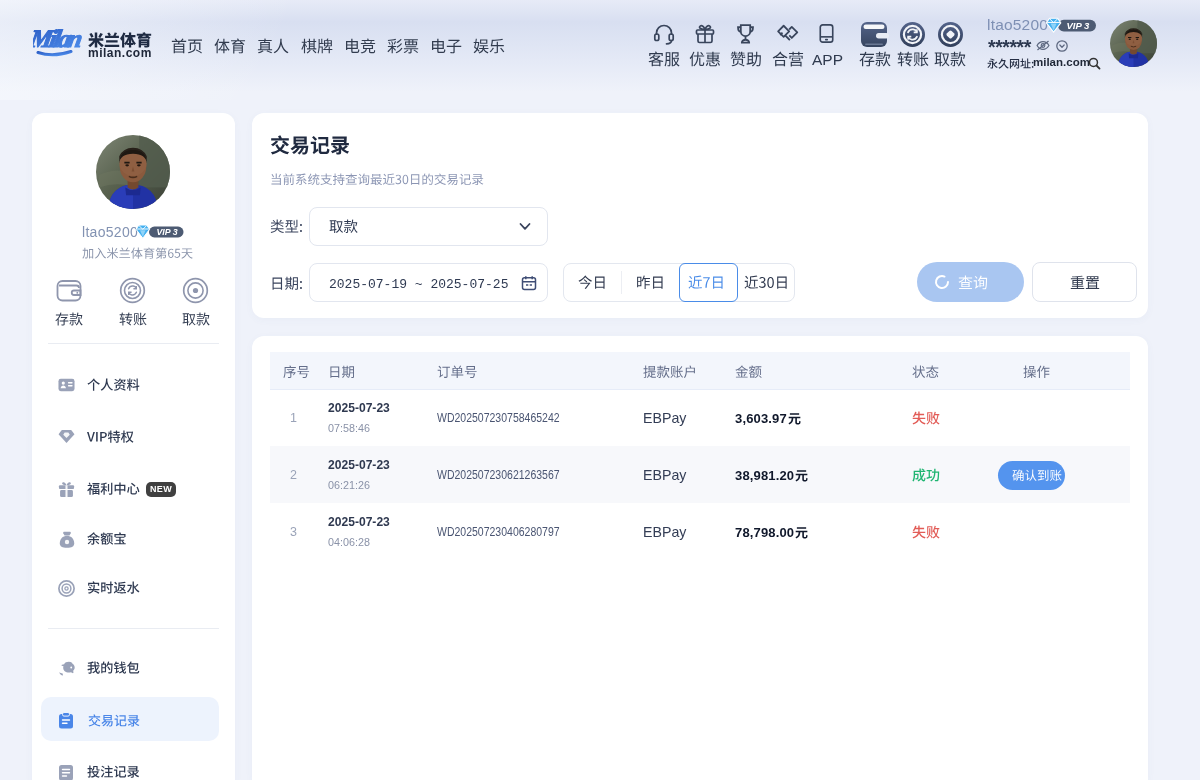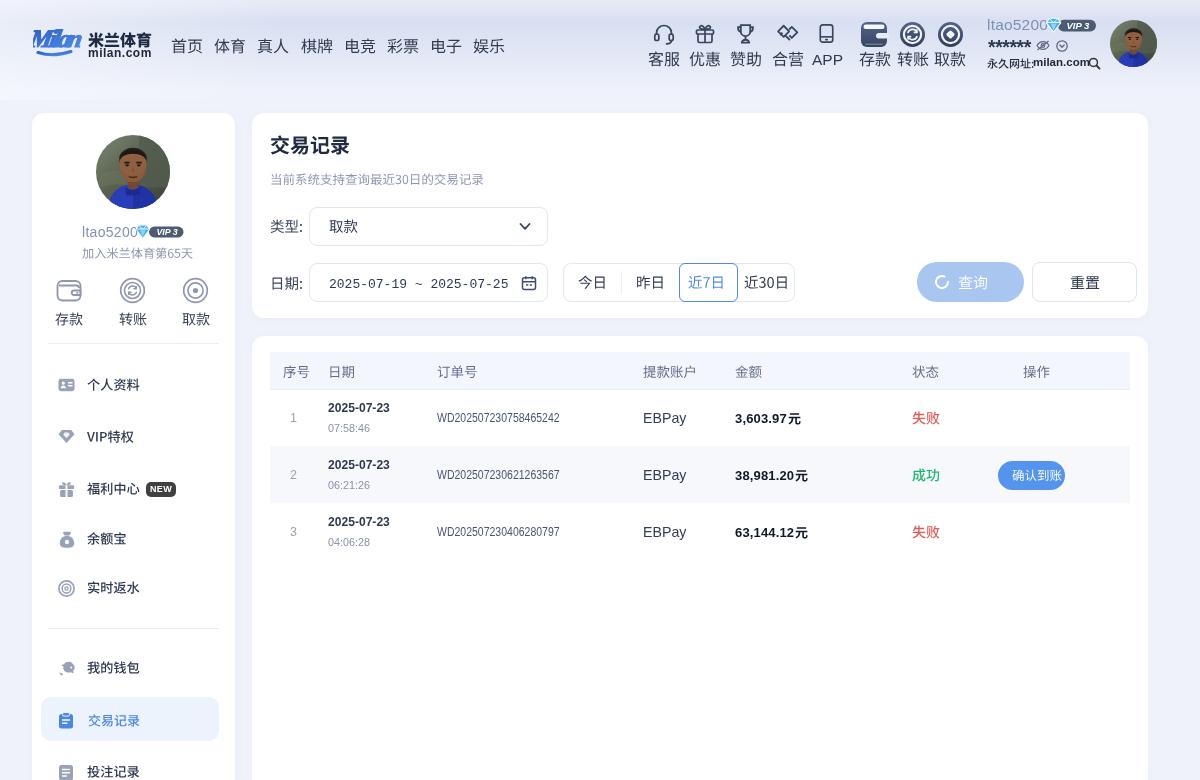--- a/index.html
+++ b/index.html
@@ -792,21 +792,21 @@
         <path transform="translate(2000,0)" d="M641 754V148H711V754ZM839 824V37C839 20 834 15 817 15C800 14 745 14 686 16C698 -4 710 -38 714 -59C787 -59 840 -57 871 -44C901 -32 912 -10 912 37V824ZM62 42 79 -30C211 -4 401 32 579 67L575 133L365 94V251H565V318H365V425H294V318H97V251H294V82ZM119 439C143 450 180 454 493 484C507 461 519 440 528 422L585 460C556 517 490 608 434 675L379 643C404 613 430 577 454 543L198 521C239 575 280 642 314 708H585V774H71V708H230C198 637 157 573 142 554C125 530 110 513 94 510C103 490 114 455 119 439Z"></path>
         <path transform="translate(3000,0)" d="M213 666V380C213 252 203 71 37 -29C51 -40 70 -62 78 -74C254 41 273 233 273 380V666ZM249 130C295 75 349 -1 372 -49L423 -8C398 37 342 110 296 164ZM85 793V177H144V731H338V180H398V793ZM841 796C791 696 706 599 617 537C634 524 660 496 672 482C761 552 853 661 911 774ZM500 -85C516 -72 545 -60 738 19C734 35 731 64 731 85L584 32V381H666C711 191 793 29 914 -58C926 -39 949 -13 965 0C854 72 776 217 735 381H945V451H584V820H513V451H424V381H513V42C513 2 487 -16 469 -24C481 -39 495 -68 500 -85Z"></path>
       </g>
     </svg>
   </div>
 <div style="position:absolute;left:290px;top:531.5px;transform:translateY(-50%);transform-origin:left center;font-family:'Liberation Sans',sans-serif;font-size:12.5px;font-weight:400;color:#9aa3b8;white-space:nowrap;line-height:1;">3</div>
 <div style="position:absolute;left:328px;top:522.0px;transform:translateY(-50%) scaleX(0.96);transform-origin:left center;font-family:'Liberation Sans',sans-serif;font-size:12.6px;font-weight:700;color:#2f3950;white-space:nowrap;line-height:1;">2025-07-23</div>
 <div style="position:absolute;left:328px;top:541.5px;transform:translateY(-50%) scaleX(0.93);transform-origin:left center;font-family:'Liberation Sans',sans-serif;font-size:11.6px;font-weight:400;color:#8a92a8;white-space:nowrap;line-height:1;">04:06:28</div>
 <div style="position:absolute;left:437px;top:531.5px;transform:translateY(-50%) scaleX(0.84);transform-origin:left center;font-family:'Liberation Sans',sans-serif;font-size:12.5px;font-weight:400;color:#4a5572;white-space:nowrap;line-height:1;">WD202507230406280797</div>
 <div style="position:absolute;left:643px;top:531.5px;transform:translateY(-50%);transform-origin:left center;font-family:'Liberation Sans',sans-serif;font-size:14.2px;font-weight:400;color:#333d55;white-space:nowrap;line-height:1;">EBPay</div>
-<div style="position:absolute;left:735px;top:531.5px;transform:translateY(-50%);transform-origin:left center;font-family:'Liberation Sans',sans-serif;font-size:13px;font-weight:700;color:#10182b;letter-spacing:0.15px;white-space:nowrap;line-height:1;">63,144.12</div>
+<div style="position:absolute;left:735px;top:531.5px;transform:translateY(-50%);transform-origin:left center;font-family:'Liberation Sans',sans-serif;font-size:13px;font-weight:700;color:#10182b;letter-spacing:0.15px;white-space:nowrap;line-height:1;">78,798.00</div>
 <div style="position:absolute;left:912px;top:524.5px;line-height:0;">
     <svg width="28.0" height="14.0" viewBox="0 -880 2000 1000" style="fill:#e25c57;overflow:visible">
       <g transform="scale(1,-1)">
         <path transform="translate(0,0)" d="M446 844V676H277C294 719 309 764 322 810L222 831C188 699 127 567 52 485C76 474 122 450 143 435C175 475 206 524 234 580H446V530C446 487 444 443 437 399H51V304H413C368 183 265 72 36 -1C57 -21 85 -61 96 -84C338 -5 452 118 504 254C583 81 710 -31 913 -84C927 -58 955 -17 976 4C779 46 651 150 581 304H949V399H538C543 443 545 487 545 530V580H864V676H545V844Z"></path>
         <path transform="translate(1000,0)" d="M227 651V380C227 253 214 78 35 -22C54 -37 80 -66 92 -84C283 35 310 227 310 379V651ZM289 122C330 65 383 -13 408 -60L477 -12C451 33 396 107 354 163ZM84 796V184H161V711H375V187H455V796ZM634 582H805C790 439 759 324 715 232C666 313 628 405 602 504C614 529 624 555 634 582ZM617 835C586 681 534 530 461 433C478 413 507 372 517 353C529 369 540 386 551 404C582 311 620 226 668 151C617 78 554 24 479 -15C497 -29 525 -62 536 -83C606 -45 668 9 719 80C773 13 836 -42 909 -82C923 -61 949 -28 969 -12C890 26 823 84 767 156C825 264 865 404 886 582H950V667H663C678 716 691 766 702 816Z"></path>
       </g>
     </svg>
   </div>
 <div style="position:absolute;left:787.5px;top:412.0px;line-height:0;">
     <svg width="13.0" height="13.0" viewBox="0 -880 1000 1000" style="fill:#10182b;overflow:visible">

